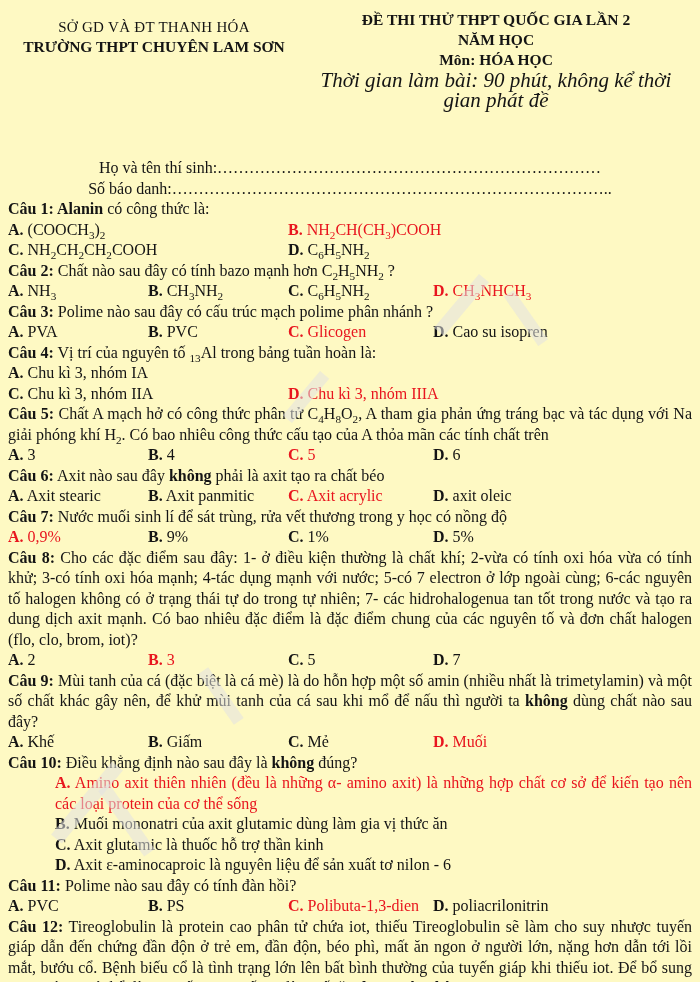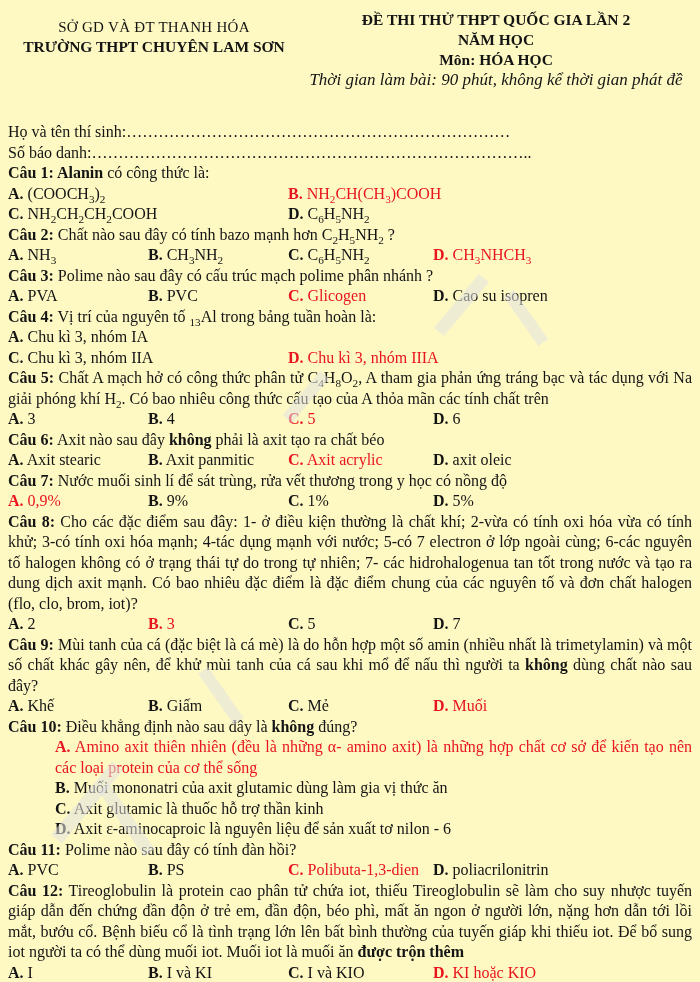--- a/index.html
+++ b/index.html
@@ -10,22 +10,22 @@
     font-size:16px; line-height:20.5px; color:var(--text,#141414);
   }
   header { display:flex; }
   .h-left { width:292px; text-align:center; padding-top:7px; }
   .h-left .dept { font-size:15px; letter-spacing:.3px; }
   .h-left .school { font-weight:bold; font-size:15.5px;text-align:center; }
   .h-left div { line-height:20px; }
   .h-right { flex:1; text-align:center; }
   .h-right div { line-height:20px; }
   .h-right .t1,.h-right .t2,.h-right .t3 { font-weight:bold; font-size:15.5px; }
-  .h-right .t4 { font-style:italic; font-size:17px; }
-  .student { margin-top:32px; }
+  .h-right .t4 { font-style:italic; font-size:21px; }
+  .student { margin-top:48px;text-align:center; }
   .student div { line-height:20.5px; }
   main p, main .opt-row { margin:0;font-family:Liberation Serif, serif; }
   .stem { text-align:justify; }
   .opt-row { display:grid; margin-left:47px; }
   .cols4 { grid-template-columns:140px 140px 145px 1fr; }
   .cols2 { grid-template-columns:280px 1fr; }
   .opt { white-space:nowrap; }
   .opt-list { margin-left:47px !important; text-align:justify; }
   .red { color:var(--answer-red,#e8151e); }
   sub { font-size:70%; line-height:0; }

